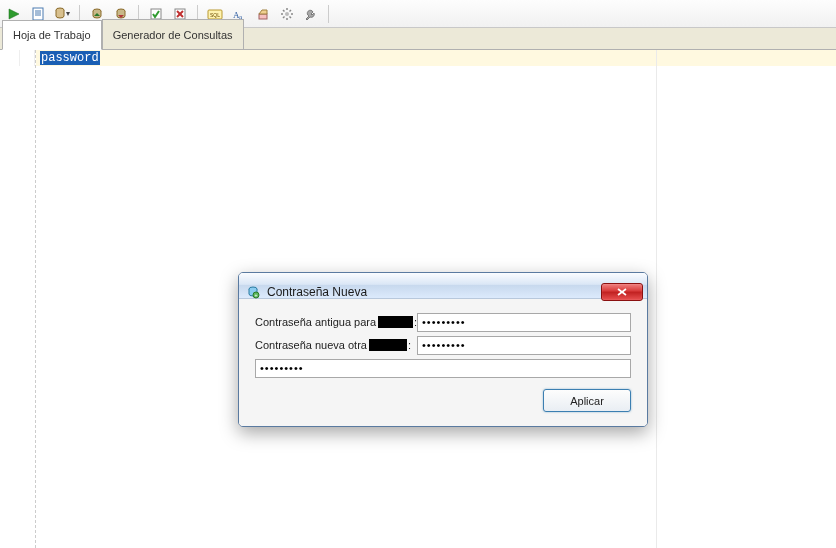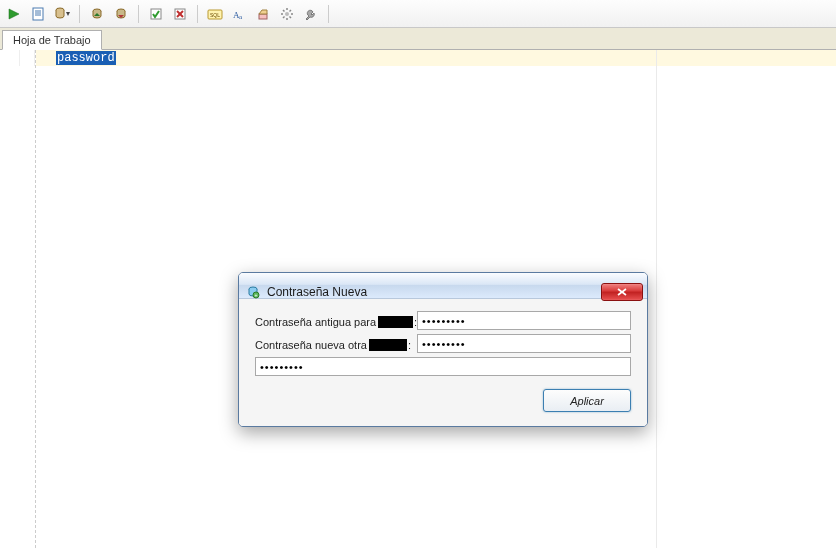--- a/index.html
+++ b/index.html
@@ -39,21 +39,21 @@
   }
   .tabbar {
     height: 22px;
     background: #ece9d8;
     border-bottom: 1px solid #b0b0b0;
     display: flex;
     align-items: flex-end;
     padding-left: 2px;
   }
   .tab {
-    height: 20px;
+    height: 30px;
     padding: 4px 10px;
     display: flex;
     align-items: center;
     font-size: 11px;
     color: #333;
     border: 1px solid #b0b0b0;
     border-bottom: none;
     background: #ece9d8;
     margin-right: 0;
     cursor: pointer;
@@ -90,21 +90,21 @@
   }
   .code-area {
     flex: 1;
     position: relative;
     font-family: "Courier New", monospace;
     font-size: 12px;
   }
   .code-line {
     height: 16px;
     line-height: 16px;
-    padding-left: 20px;
+    padding-left: 4px;
   }
   .code-line.hl {
     background: #fff9e0;
   }
   .sel {
     background: #1a5fb4;
     color: #fff;
     padding: 0 1px;
   }
   .right-border {
@@ -159,20 +159,21 @@
     color: #fff;
     cursor: pointer;
     box-shadow: inset 0 0 1px rgba(255,255,255,.5);
   }
   .dlg-body {
     padding: 12px 16px 14px 16px;
     background: #f5f5f5;
   }
   .dlg-row {
     display: flex;
+    align-items: center;
     height: 22px;
     margin-bottom: 1px;
   }
   .dlg-label {
     width: 162px;
     font-size: 11px;
     color: #222;
     display: flex;
     align-items: center;
     white-space: nowrap;
@@ -192,21 +193,20 @@
     background: #fff;
     font-family: Arial, sans-serif;
     font-size: 11px;
     padding: 0 4px;
     letter-spacing: 1px;
   }
   .dlg-buttons {
     display: flex;
     justify-content: flex-end;
     margin-top: 10px;
-    font-style: italic;
   }
   .dlg-btn {
     min-width: 88px;
     height: 23px;
     border: 1px solid #8a98a8;
     border-radius: 3px;
     background: linear-gradient(#fdfdfd, #e9eef3);
     font-size: 11px;
     color: #222;
     cursor: pointer;
@@ -309,20 +309,21 @@
   <div class="tb-btn">
     <svg width="14" height="14">
         <path d="M9 5 a3 3 0 1 0 -4 4 l-3 3 l1 1 l3 -3 a3 3 0 0 0 4 -4 l-2 2 l-1 -1 z" fill="#a8a8a8" stroke="#7a7a7a"></path>
       </svg>
   </div>
   <div class="sep"></div>
 </div>
 
 <div class="tabbar">
   <div class="tab active">Hoja de Trabajo</div>
+  <div class="tab">Generador de Consultas</div>
 </div>
 
 <div class="editor-area">
   <div class="gutter">
     <div class="line">
         <div class="marg1"></div>
         <div class="marg2"></div>
       </div>
   </div>
   <div class="code-area">

